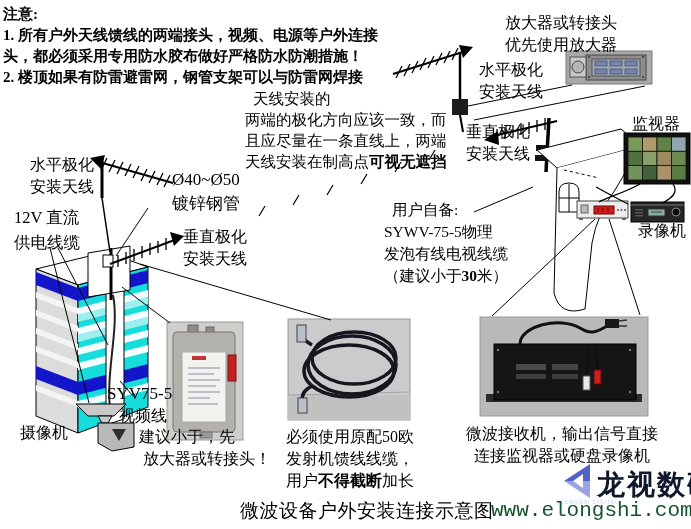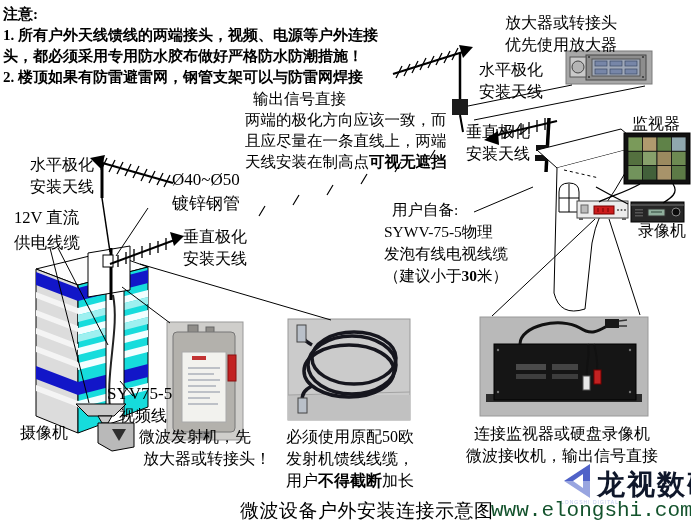--- a/index.html
+++ b/index.html
@@ -276,21 +276,21 @@
 </svg>
 
   <div class="lbl notes">
     <div>注意:</div>
     <div>1. 所有户外天线馈线的两端接头，视频、电源等户外连接</div>
     <div>头，都必须采用专用防水胶布做好严格防水防潮措施！</div>
     <div>2. 楼顶如果有防雷避雷网，钢管支架可以与防雷网焊接</div>
   </div>
 
   <div class="lbl align-note">
-    <div style="margin-left:8px">输出信号直接</div>
+    <div style="margin-left:8px">天线安装的</div>
     <div>两端的极化方向应该一致，而</div>
     <div>且应尽量在一条直线上，两端</div>
     <div><span>天线安装在制高点</span><span class="b">可视无遮挡</span></div>
   </div>
 
   <div class="lbl amp-lbl">
     <div>放大器或转接头</div>
     <div>优先使用放大器</div>
   </div>
 
@@ -334,33 +334,33 @@
   </div>
 
   <div class="lbl vcr-lbl">录像机</div>
 
   <div class="lbl camera-lbl">摄像机</div>
 
   <div class="lbl vcable1">SYV75-5</div>
   <div class="lbl vcable2">视频线</div>
 
   <div class="lbl tx-cap">
-    <div>微波发射机，先</div>
+    <div>建议小于，先</div>
     <div style="margin-left:4px">放大器或转接头！</div>
   </div>
 
   <div class="lbl feed-cap">
     <div>必须使用原配50欧</div>
     <div>发射机馈线线缆，</div>
     <div><span>用户</span><span class="b">不得截断</span><span>加长</span></div>
   </div>
 
   <div class="lbl rx-cap">
+    <div>微波接收机，输出信号直接</div>
     <div style="margin-left:8px">连接监视器或硬盘录像机</div>
-    <div>微波接收机，输出信号直接</div>
   </div>
 
   <div class="lbl title">微波设备户外安装连接示意图</div>
 
   <div class="wm wm-brand">龙视数码</div>
   <div class="wm wm-sub">LONGSHI DIGITAL</div>
   <div class="wm wm-url">www.elongshi.com</div>
 
 </div>
 

